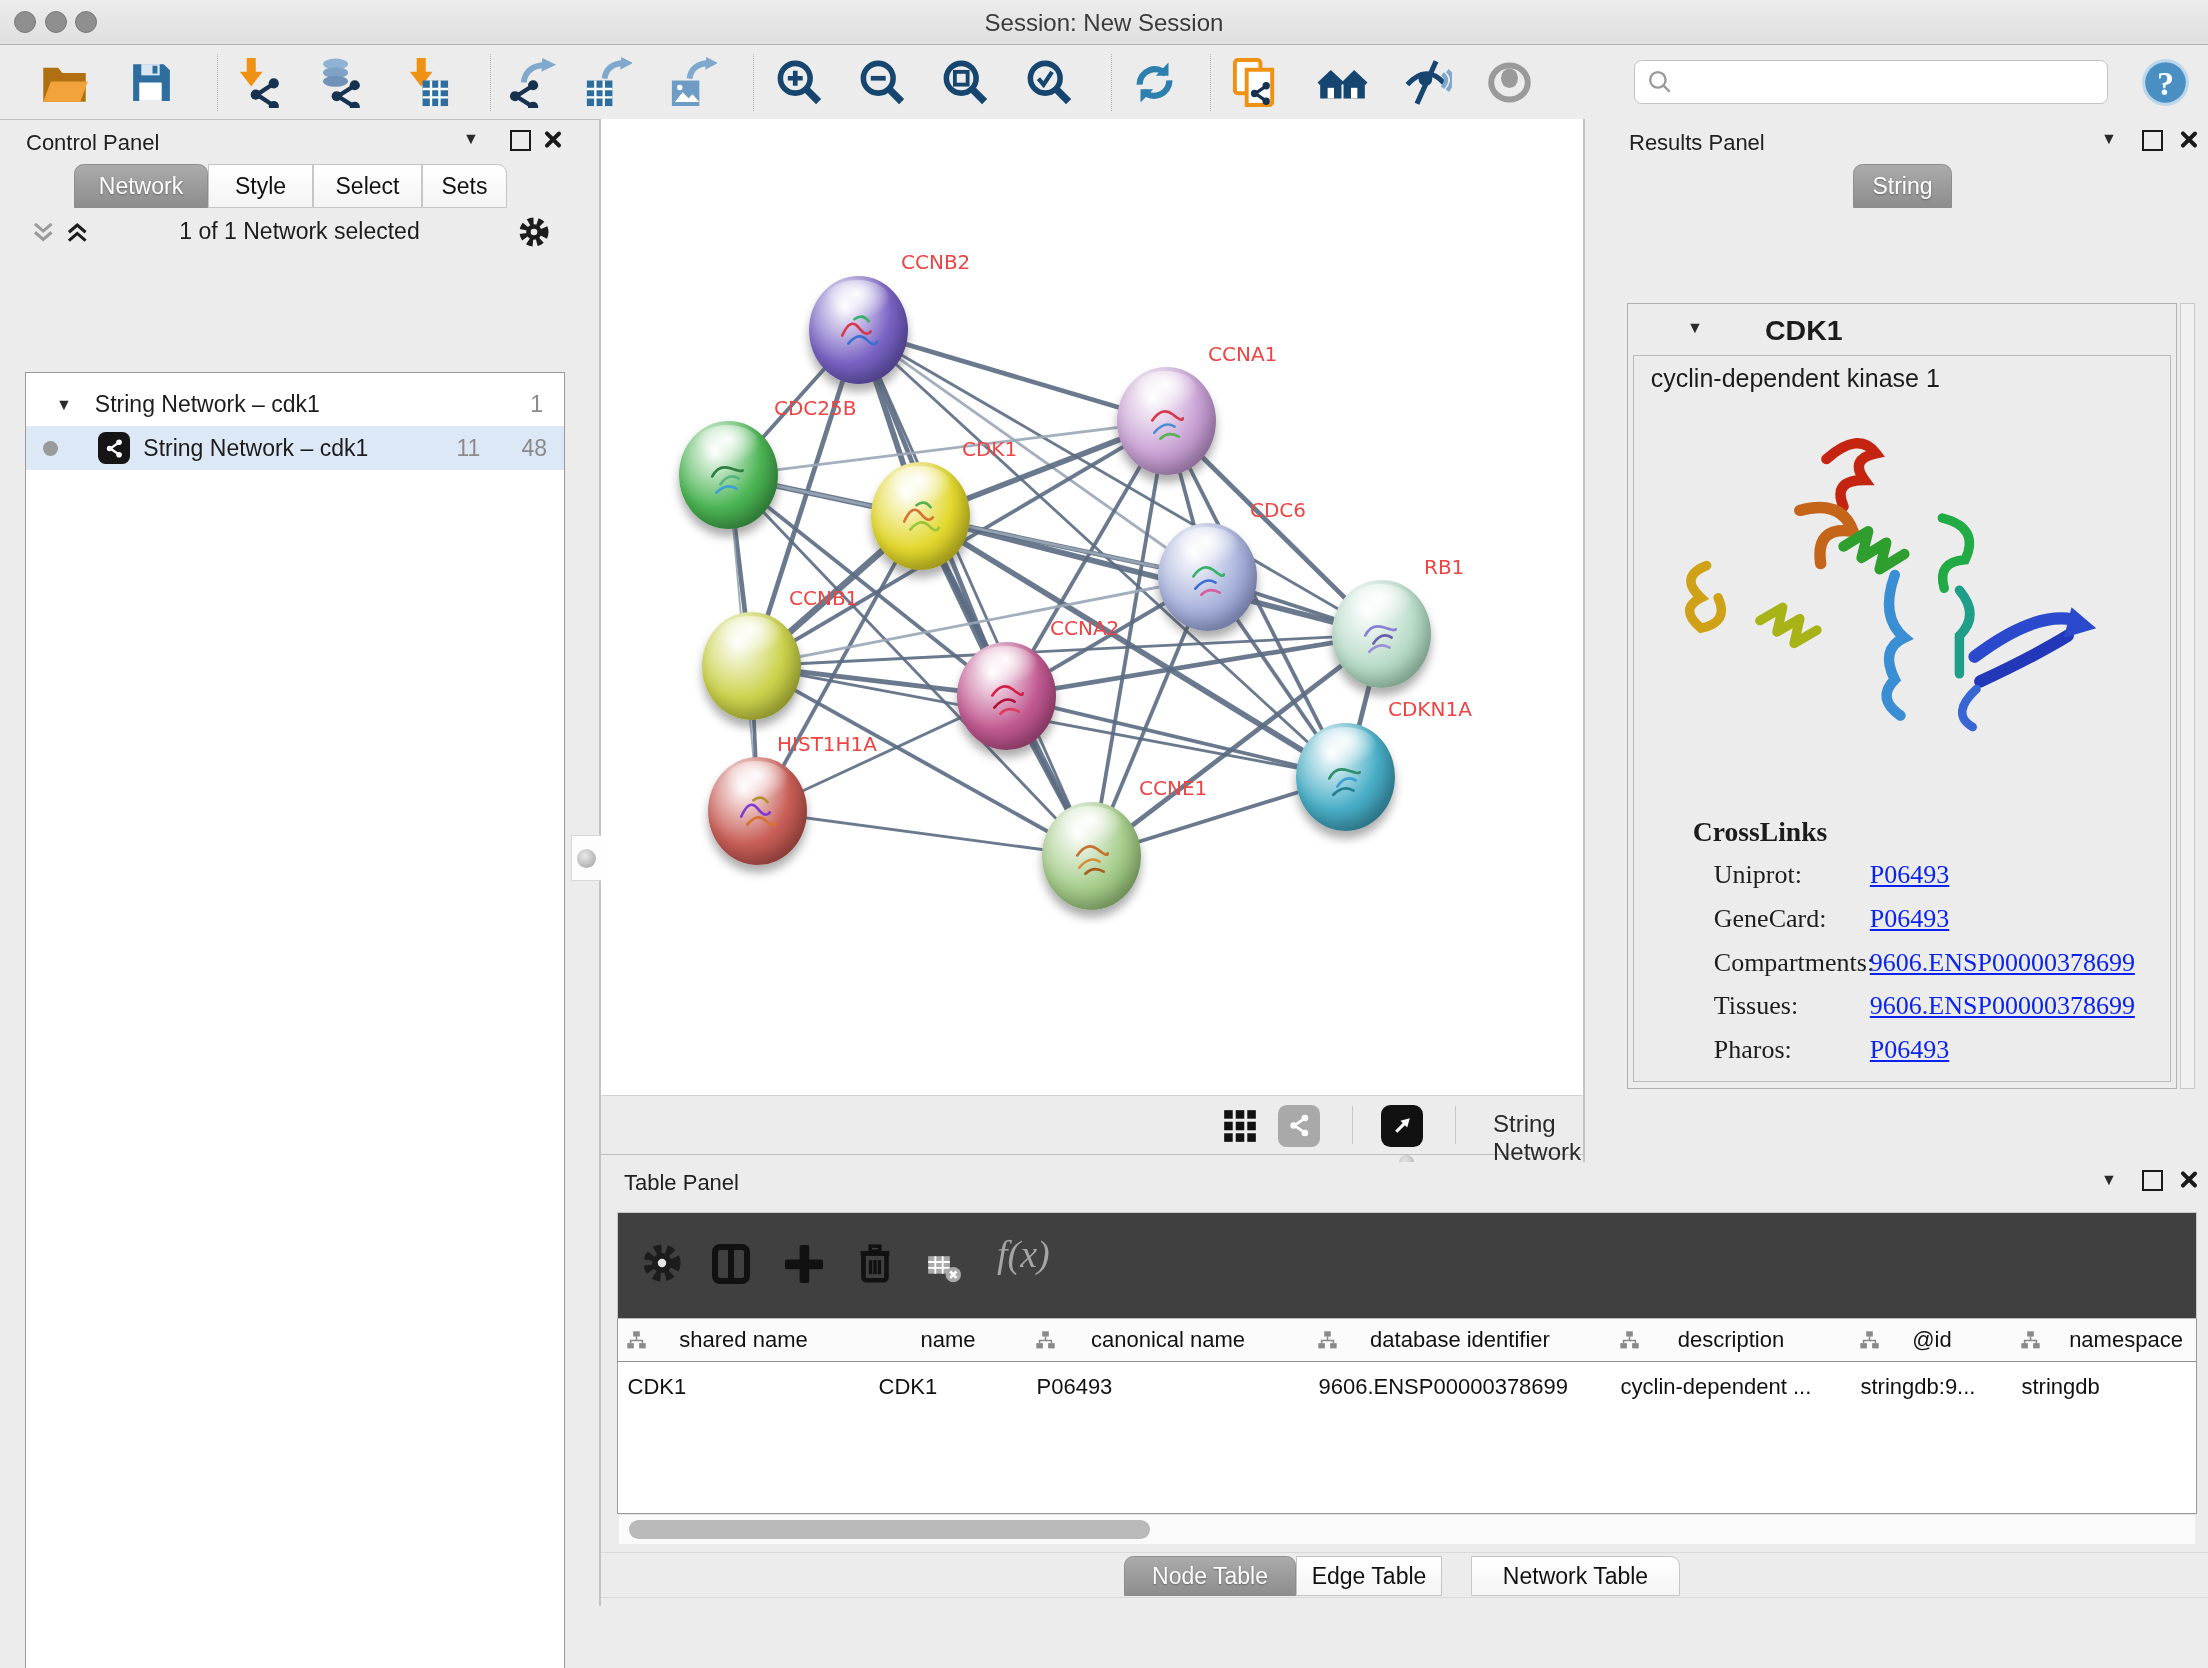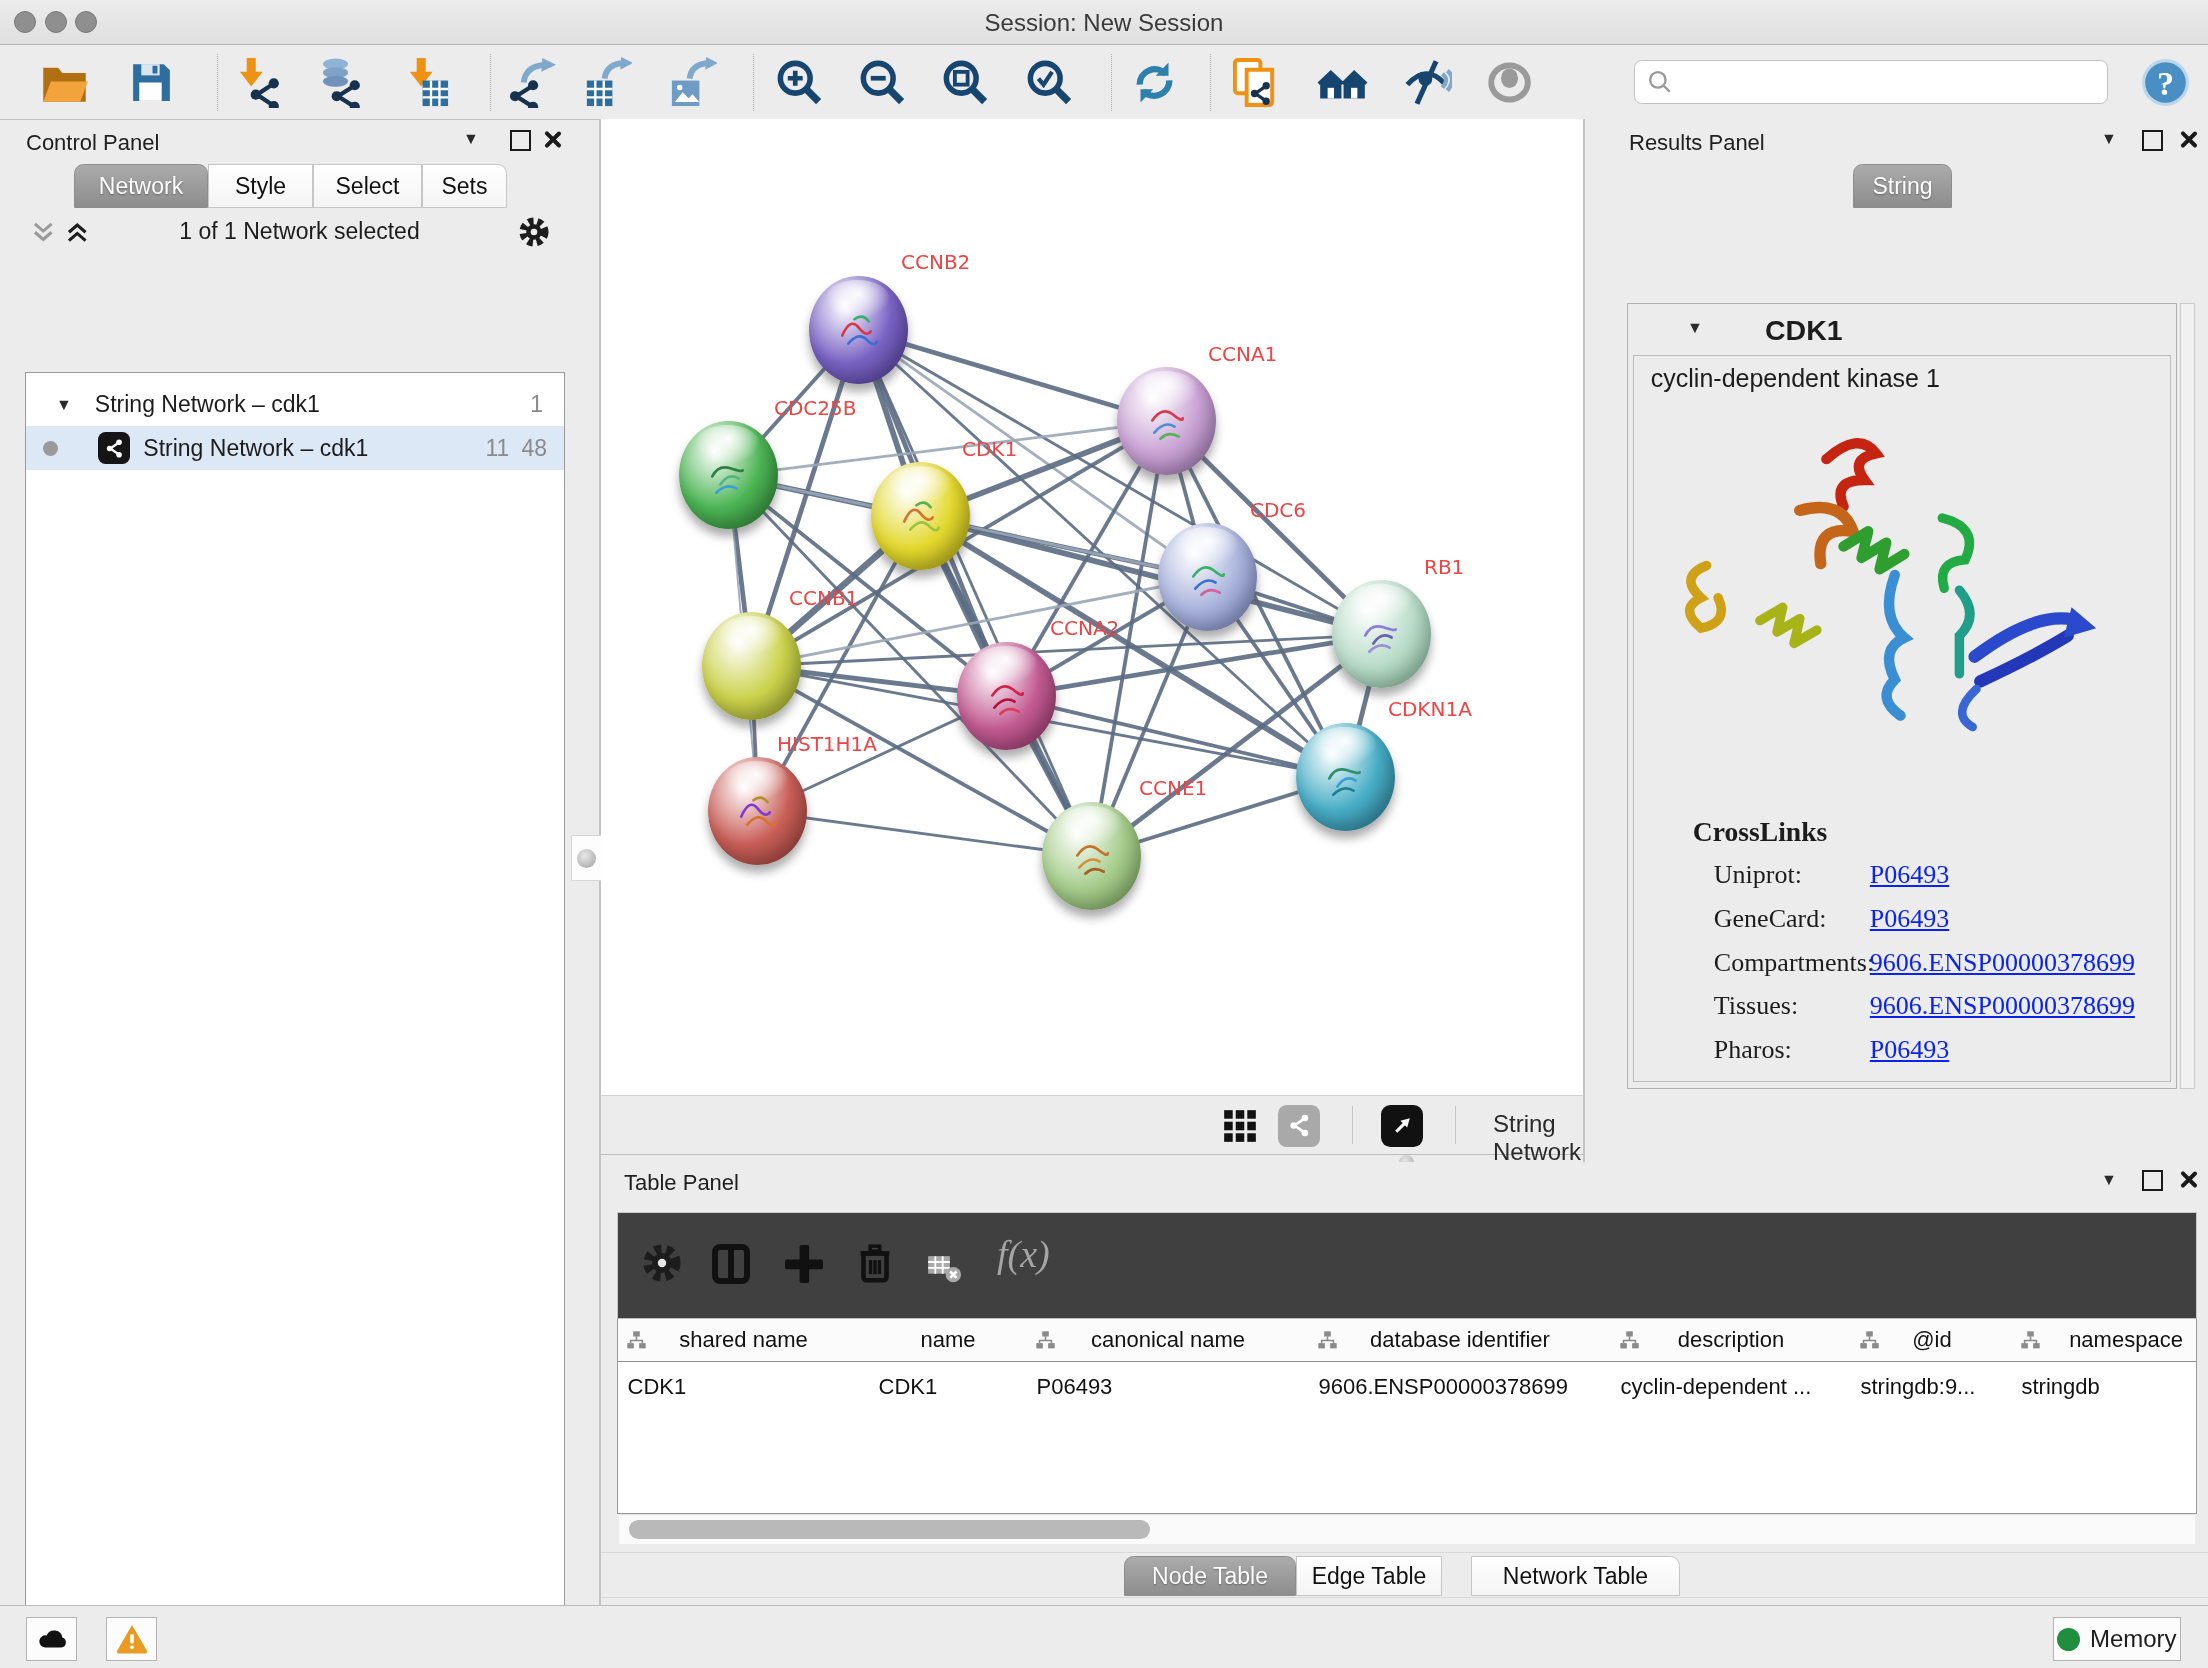--- a/index.html
+++ b/index.html
@@ -300,21 +300,21 @@
         <span class="shbadge" style="margin-left:40px">
           <svg width="21" height="21" viewBox="0 0 24 24">
               <path d="M16.6 5.4L7.2 12l9.4 6.6" fill="none" stroke="#fff" stroke-width="2.6"></path>
               <circle cx="17.2" cy="4.8" r="3.2" fill="#fff"></circle>
               <circle cx="6.4" cy="12" r="3.2" fill="#fff"></circle>
               <circle cx="17.2" cy="19.2" r="3.2" fill="#fff"></circle>
             </svg>
         </span>
         <span style="margin-left:13.3px">String Network – cdk1</span>
         <span class="cnt" style="margin-left:auto">11</span>
-        <span class="cnt" style="margin-left:12px;margin-right:17px">48</span>
+        <span class="cnt" style="margin-left:41px;margin-right:17px">48</span>
       </div>
     </div>
   </div>
 
   <div class="abs splitline" style="left:599px;top:119px;width:1.9px;height:1487px"></div>
   <div class="abs handle" style="left:571px;top:835px;width:28.5px;height:44px">
       <div class="hdot"></div>
     </div>
   <div class="abs splitline" style="left:1583px;top:119px;width:1.9px;height:1043px"></div>
   <div class="abs handle" style="left:1585px;top:607px;width:28.5px;height:44px">
@@ -698,33 +698,15 @@
   <div class="abs hscroll">
       <div class="abs hthumb"></div>
     </div>
 
   <div class="abs" style="left:601px;top:1552px;width:1607px;height:0;border-top:1px solid #d9d9d9"></div>
   <div class="abs tab sel" style="left:1124px;top:1556px;width:172px;height:40px">Node Table</div>
   <div class="abs tab" style="left:1296px;top:1556px;width:146px;height:40px">Edge Table</div>
   <div class="abs tab last" style="left:1471px;top:1556px;width:209px;height:40px">Network Table</div>
   <div class="abs" style="left:601px;top:1597px;width:1607px;height:0;border-top:1px solid #d9d9d9"></div>
 
-  <div class="abs statusbar">
-    <div class="abs sbtn" style="left:26px;top:11.4px;width:49px;height:42px">
-      <svg width="34" height="34" viewBox="0 0 24 24">
-          <path d="M7 18a4.3 4.3 0 1 1 1.2-8.5A5.8 5.8 0 0 1 19.3 11 3.6 3.6 0 0 1 18.6 18z" fill="#111"></path>
-        </svg>
-    </div>
-    <div class="abs sbtn" style="left:106px;top:11.4px;width:49px;height:42px">
-      <svg width="34" height="34" viewBox="0 0 24 24">
-          <path d="M12 2.2 22.6 20.4a1.2 1.2 0 0 1-1 1.8H2.4a1.2 1.2 0 0 1-1-1.8z" fill="#ea9a1f"></path>
-          <rect x="10.7" y="8.6" width="2.6" height="6.6" rx="1" fill="#fff"></rect>
-          <rect x="10.7" y="16.6" width="2.6" height="2.6" rx="1" fill="#fff"></rect>
-        </svg>
-    </div>
-    <div class="abs sbtn" style="left:2053px;top:11.4px;width:126px;height:42px;font-size:24px">
-      <span style="width:23px;height:23px;border-radius:50%;background:#1f8e3e;margin-right:9.5px"></span>
-      <span>Memory</span>
-    </div>
-  </div>
 
 </div>
 
 
 </body></html>

